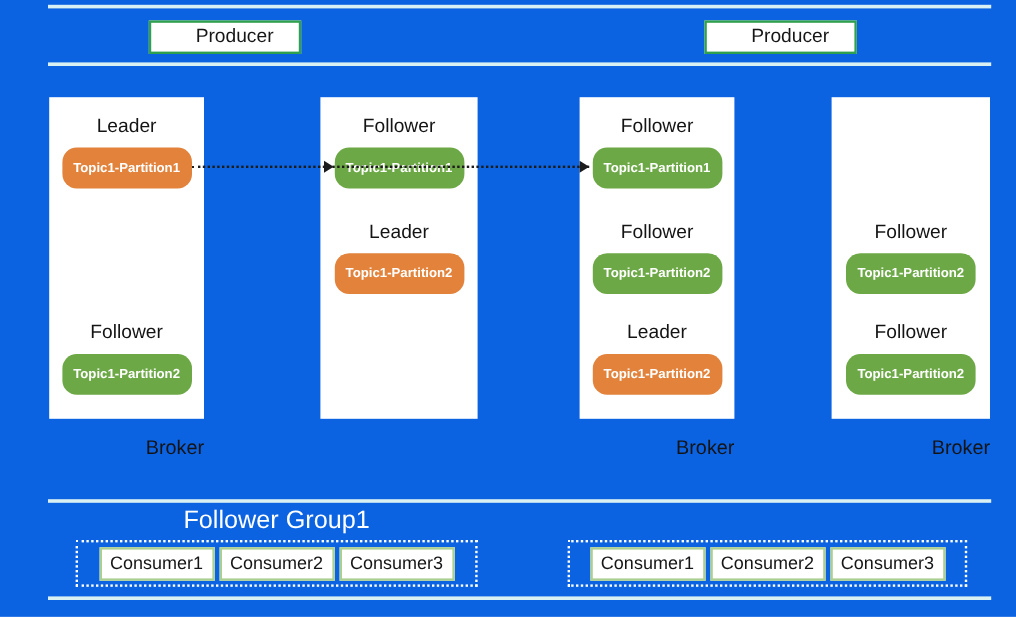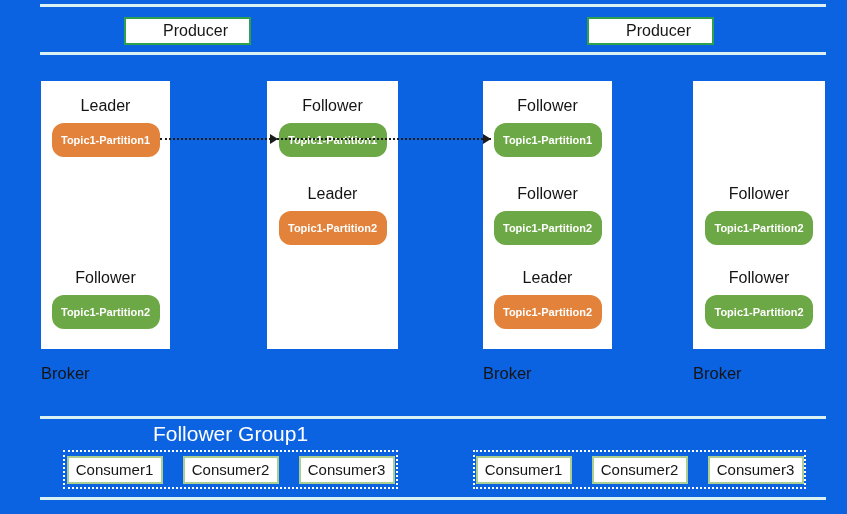--- a/index.html
+++ b/index.html
@@ -30,41 +30,41 @@
     border-radius:12px;display:flex;align-items:center;justify-content:center;
     font-size:11px;font-weight:bold;color:#ffffff;white-space:nowrap;
   }
   .part.leader{background:var(--leader,#e2823b);}
   .part.follower{background:var(--follower,#6ca845);}
   .r1l{top:14px;} .r1p{top:42px;}
   .r2l{top:102px;} .r2p{top:130px;}
   .r3l{top:186px;} .r3p{top:214px;}
   .broker-footer{
     position:absolute;left:0;right:0;top:281px;height:22px;line-height:22px;
-    text-align:left;font-size:16.5px;color:#141414;white-space:nowrap;
+    text-align:right;font-size:16.5px;color:#141414;white-space:nowrap;
   }
   .repl-arrow-line{
     position:absolute;left:160px;top:138px;width:331px;height:0;
     border-top:2px dotted var(--arrow,#1c1c1c);z-index:5;
   }
   .arrow-head{
     position:absolute;top:134px;width:0;height:0;z-index:6;
     border-top:5px solid transparent;border-bottom:5px solid transparent;
     border-left:8px solid var(--arrow,#1c1c1c);
   }
   .arrow-head.h1{left:270px;}
   .arrow-head.h2{left:483px;}
   .cg-title{
     position:absolute;top:421px;height:25px;line-height:25px;
     text-align:center;color:#ffffff;font-size:21px;font-weight:500;
   }
   .cg-box{
     position:absolute;top:450px;height:39px;box-sizing:border-box;
     border:2px dotted #ffffff;
-    display:flex;align-items:center;justify-content:center;gap:20px;
+    display:flex;align-items:center;justify-content:center;gap:4px;
   }
   .consumer-box{
     box-sizing:border-box;height:28px;min-width:96px;padding:0 5px;
     background:#fff;border:2px solid var(--consumer-border,#abcf90);
     display:flex;align-items:center;justify-content:center;
     font-size:15px;color:#161616;white-space:nowrap;
   }
   .watermark{
     position:absolute;right:2px;top:486px;z-index:9;
     font-size:21px;letter-spacing:1px;color:rgba(70,70,70,0.55);

